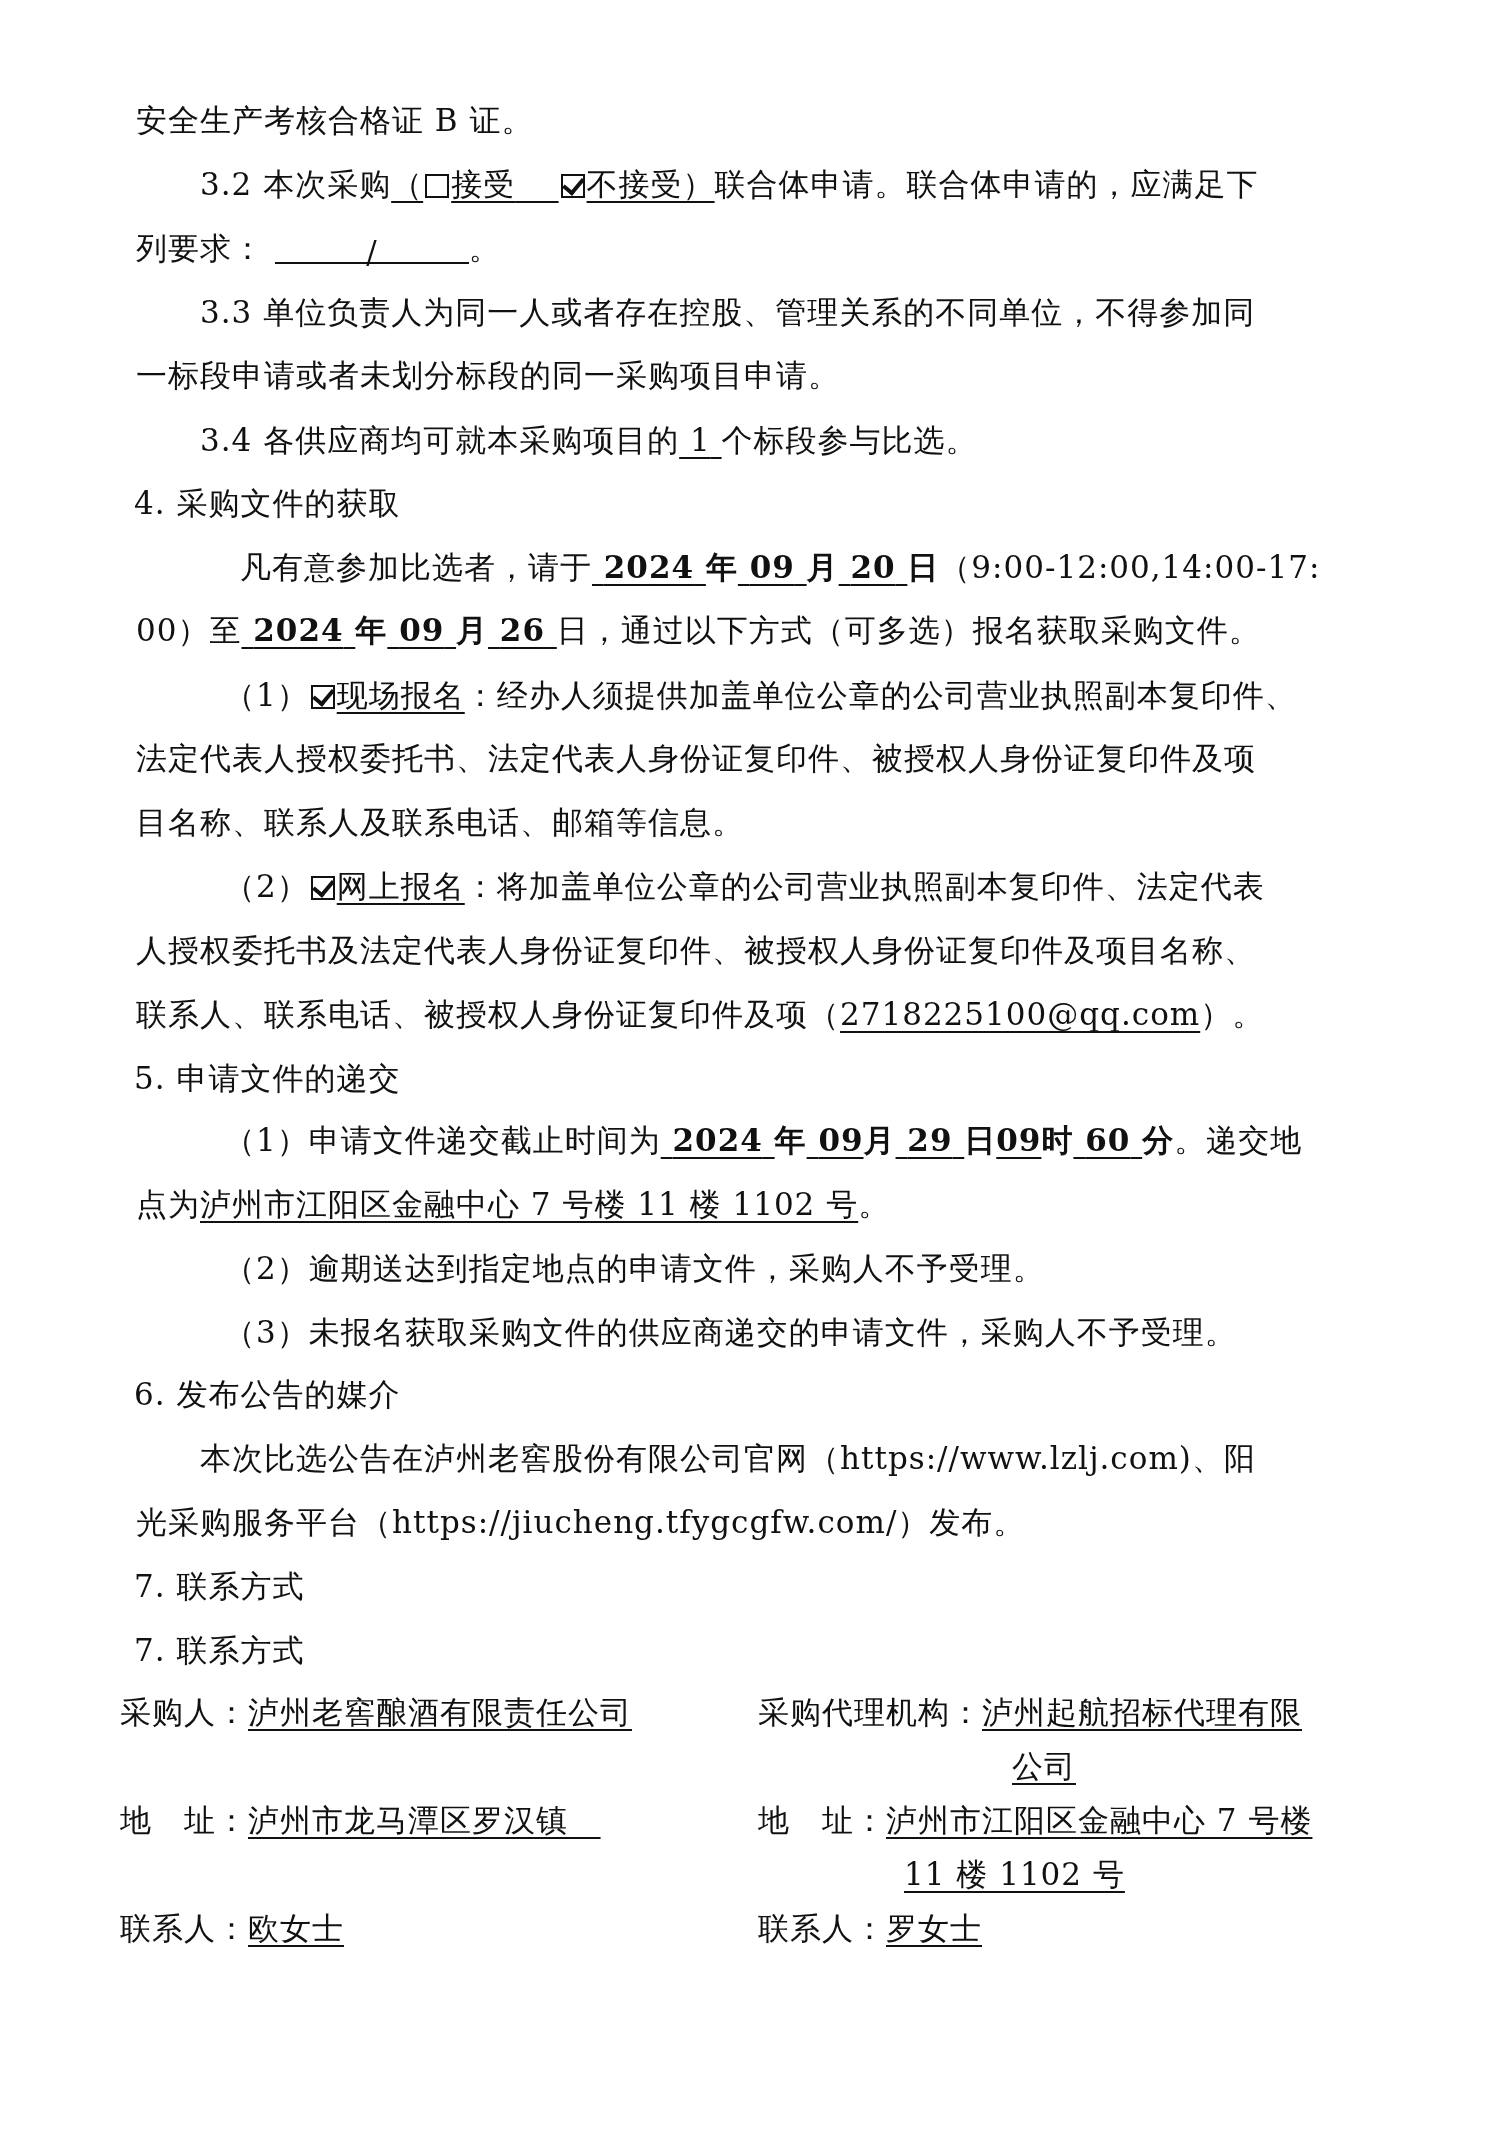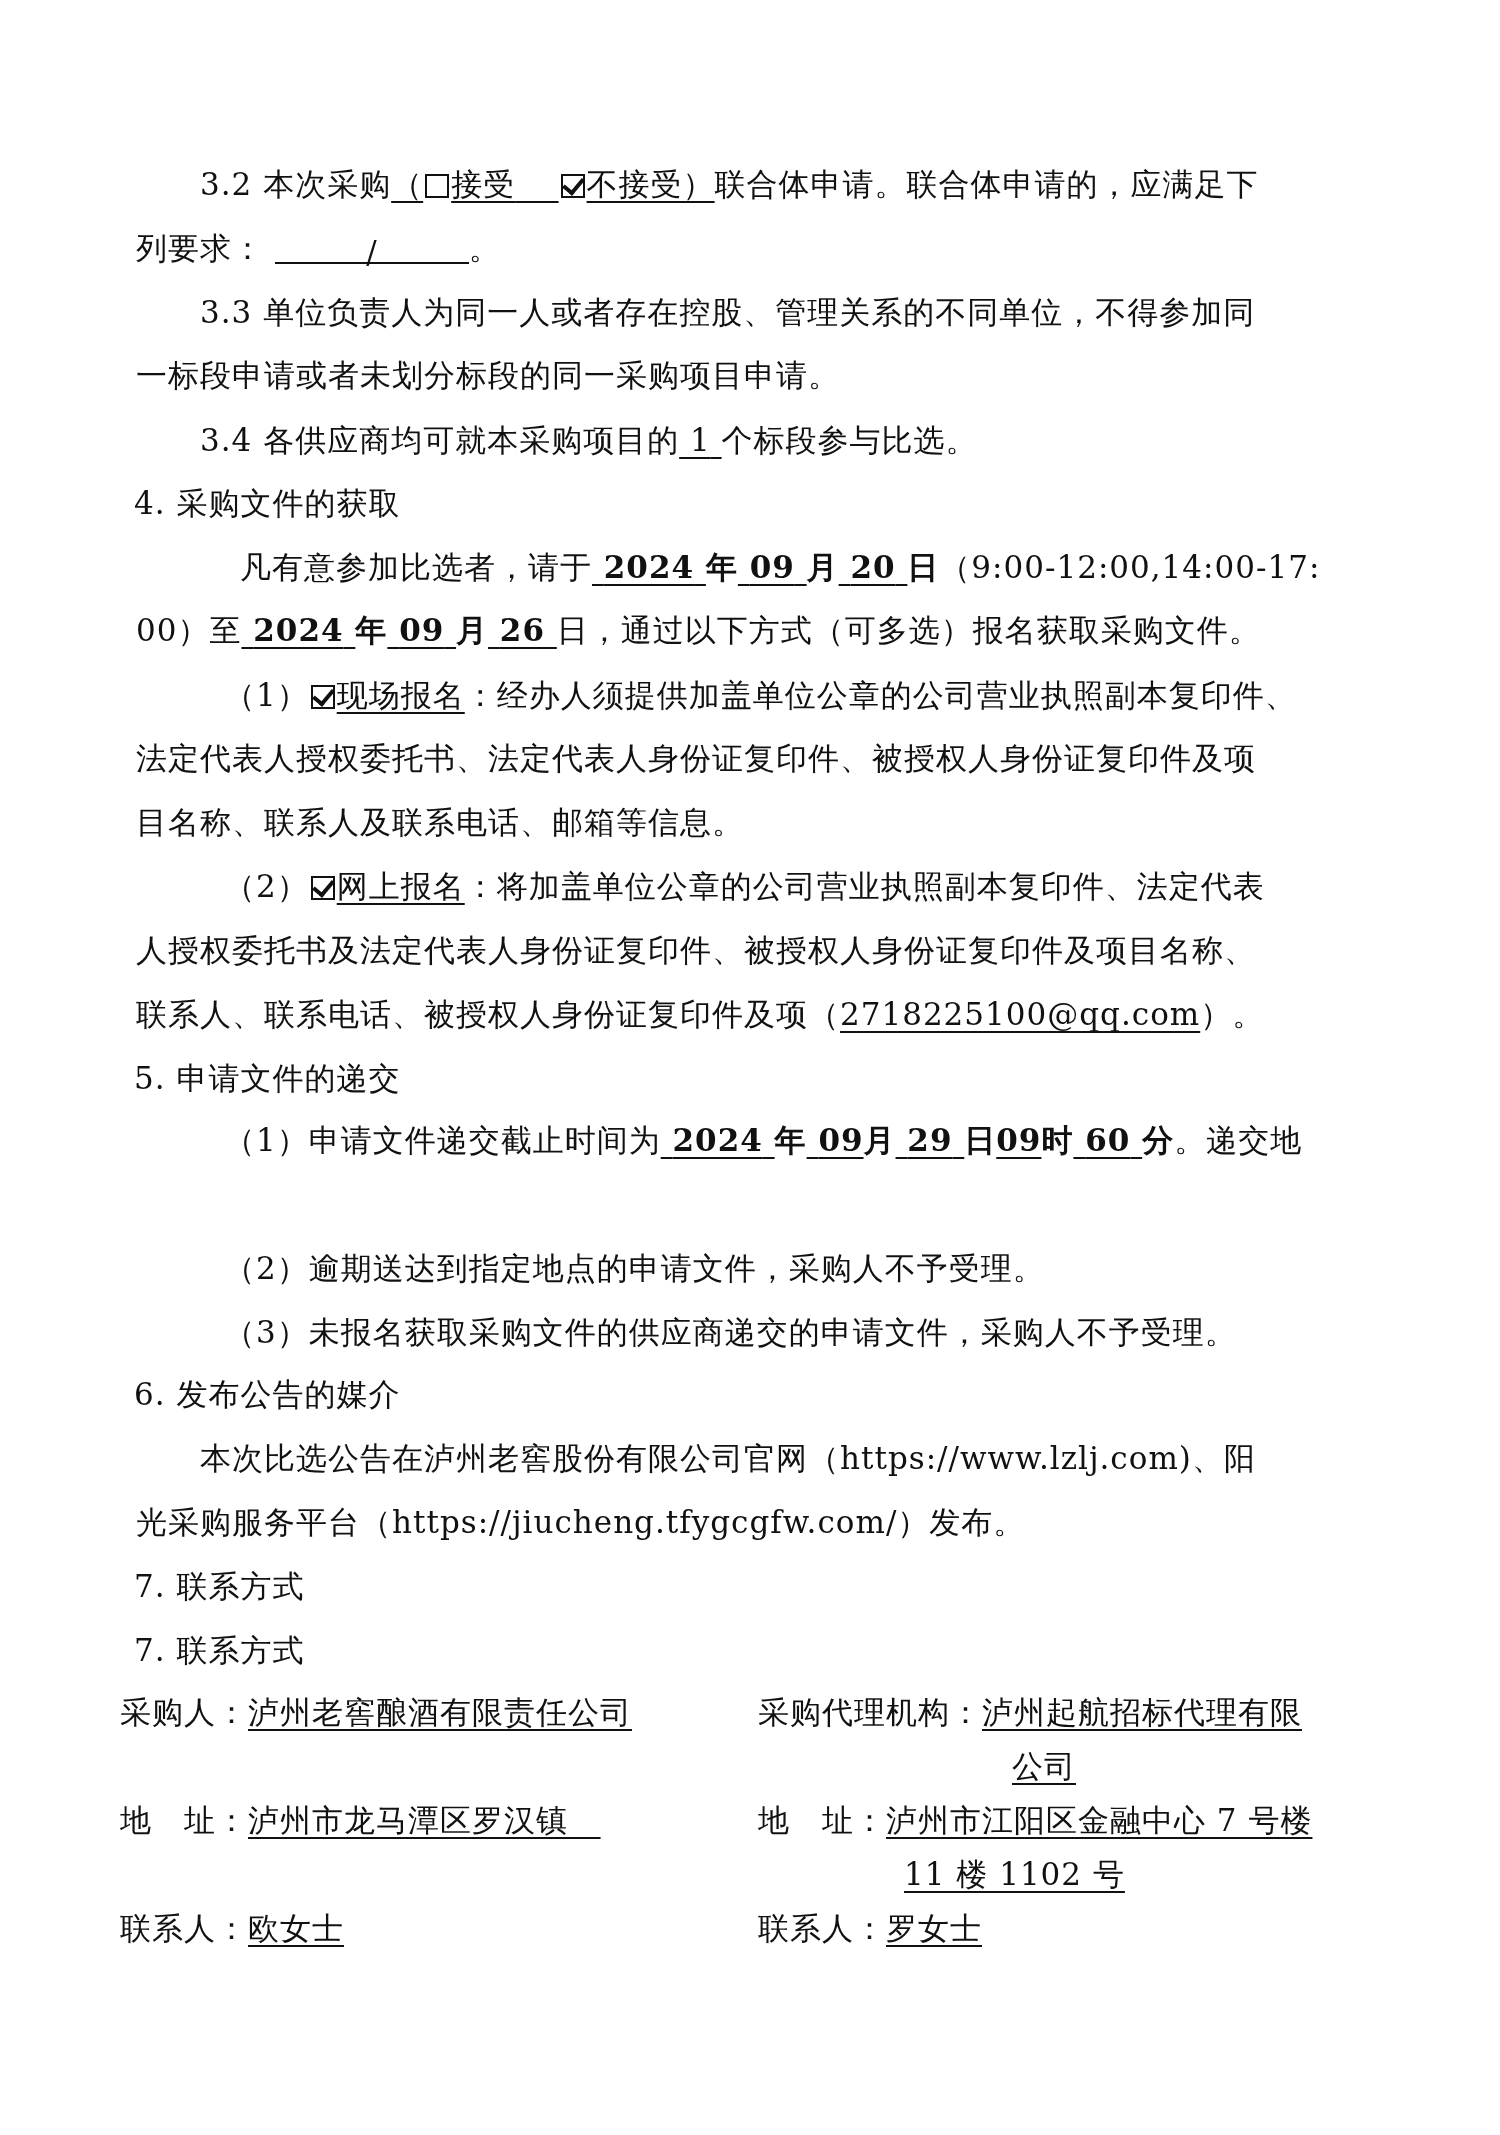--- a/index.html
+++ b/index.html
@@ -15,20 +15,23 @@
   .cb { display:inline-block; width:24px; height:24px; border:2px solid #111; vertical-align:-3px; margin:0 2px; position:relative; box-sizing:border-box; }
   .cb.checked::after { content:""; position:absolute; left:4px; top:-2px; width:9px; height:16px; border-right:4px solid #111; border-bottom:4px solid #111; transform:rotate(40deg); }
   .blank { display:inline-block; border-bottom:2px solid #111; height:30px; vertical-align:-4px; text-align:center; }
   .col2 { left:758px; }
 </style>
 </head>
 <body>
 
 <div class="page">
 
+  <div class="line" style="top:100px;">
+    <span>安全生产考核合格证 B 证。</span>
+  </div>
 
   <div class="line indent" style="top:164px;">
     <span>3.2 本次采购</span><span class="u"><span>（</span><span class="cb"></span><span>接受</span>&nbsp;&nbsp;&nbsp;&nbsp;<span class="cb checked"></span><span>不接受）</span></span><span>联合体申请。联合体申请的，应满足下</span>
   </div>
   <div class="line" style="top:228px;">
     <span>列要求：</span>&nbsp;<span class="blank" style="width:194px;">/</span><span>。</span>
   </div>
 
   <div class="line indent" style="top:292px;">
     <span>3.3 单位负责人为同一人或者存在控股、管理关系的不同单位，不得参加同</span>
@@ -61,20 +64,23 @@
   </div>
   <div class="line" style="top:930px;">人授权委托书及法定代表人身份证复印件、被授权人身份证复印件及项目名称、</div>
   <div class="line" style="top:994px;">
     <span>联系人、联系电话、被授权人身份证复印件及项（</span><span class="u">2718225100@qq.com</span><span>）。</span>
   </div>
 
   <div class="line h" style="top:1058px;">5. 申请文件的递交</div>
   <div class="line indent2" style="top:1120px;">
     <span>（1）申请文件递交截止时间为</span><span class="ub">&nbsp;<span>2024</span>&nbsp;</span><b>年</b><span class="ub">&nbsp;<span>09</span></span><b>月</b><span class="ub">&nbsp;<span>29</span>&nbsp;</span><b>日</b><span class="ub"><span>09</span></span><b>时</b><span class="ub">&nbsp;<span>60</span>&nbsp;</span><b>分</b><span>。递交地</span>
   </div>
+  <div class="line" style="top:1184px;">
+    <span>点为</span><span class="u">泸州市江阳区金融中心 7 号楼 11 楼 1102 号</span><span>。</span>
+  </div>
   <div class="line indent2" style="top:1248px;">（2）逾期送达到指定地点的申请文件，采购人不予受理。</div>
   <div class="line indent2" style="top:1312px;">（3）未报名获取采购文件的供应商递交的申请文件，采购人不予受理。</div>
 
   <div class="line h" style="top:1374px;">6. 发布公告的媒介</div>
   <div class="line indent" style="top:1438px;">本次比选公告在泸州老窖股份有限公司官网（https://www.lzlj.com)、阳</div>
   <div class="line" style="top:1502px;">光采购服务平台（https://jiucheng.tfygcgfw.com/）发布。</div>
 
   <div class="line h" style="top:1566px;">7. 联系方式</div>
   <div class="line h" style="top:1630px;">7. 联系方式</div>
 

